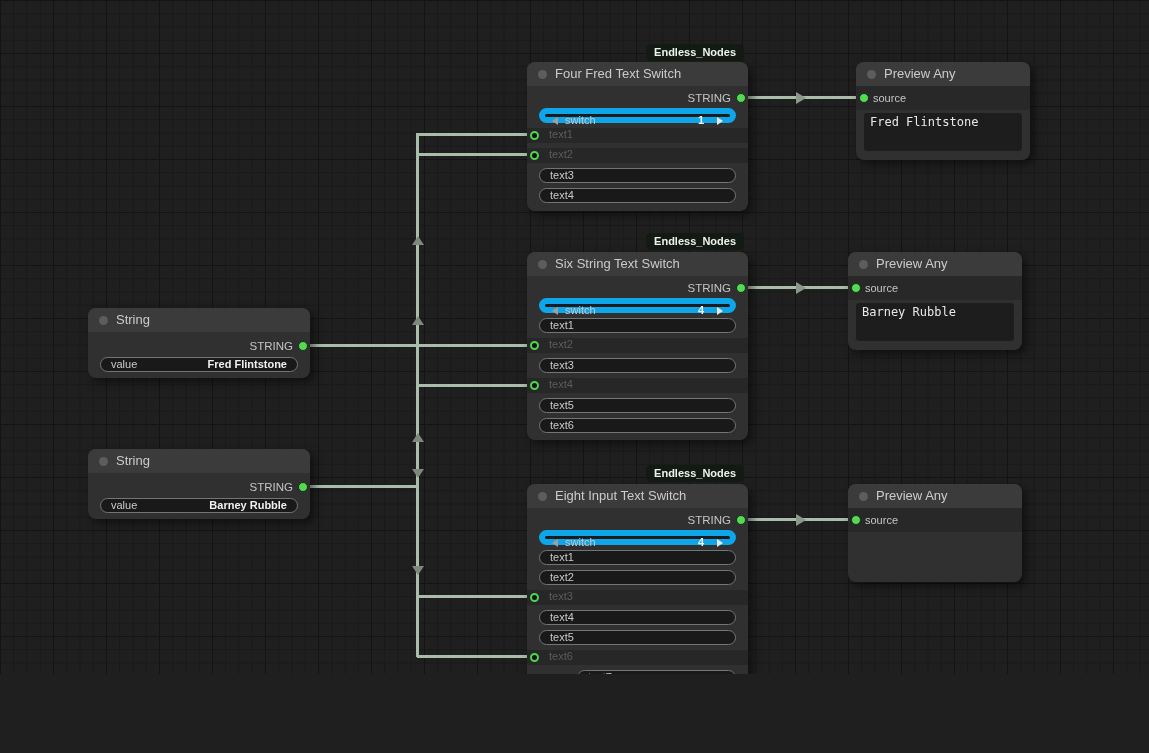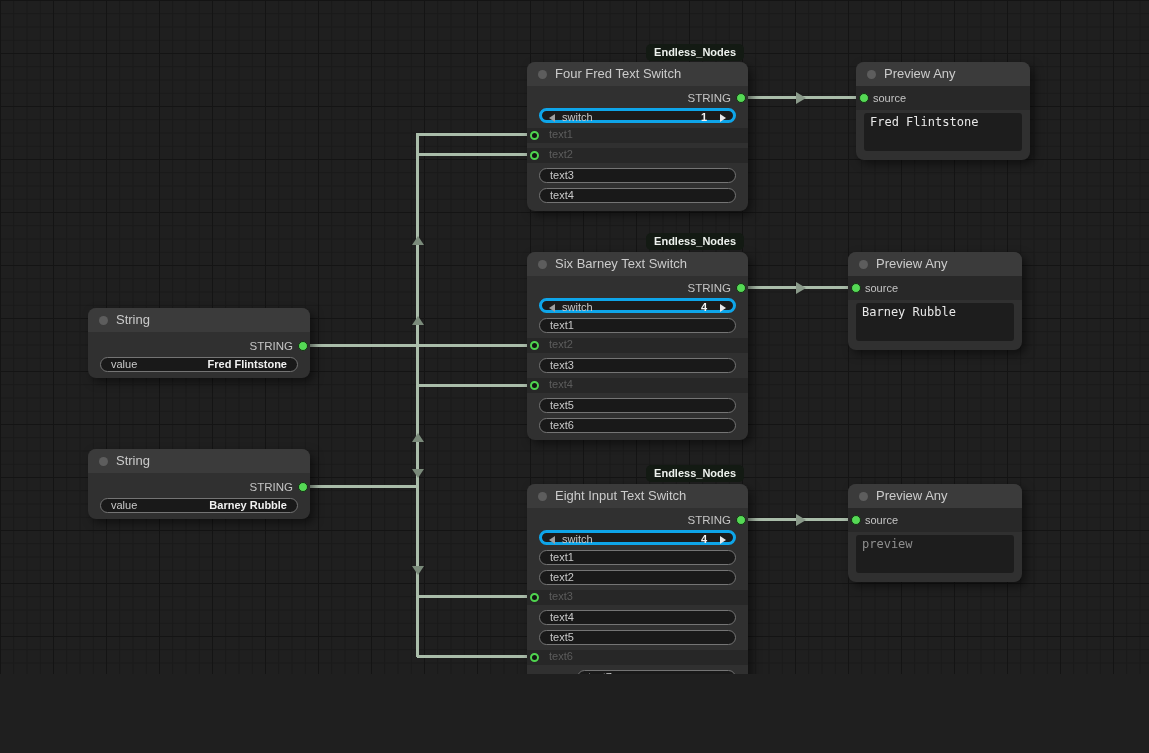--- a/index.html
+++ b/index.html
@@ -32,21 +32,21 @@
   .port{width:8px;height:8px;border-radius:50%;background:#55d955;border:1px solid #123312;box-sizing:content-box;}
   .out-port{position:absolute;right:2px;top:3px;}
   .row{position:absolute;left:0;right:0;height:15px;}
   .pill{position:absolute;left:12px;right:12px;top:0;height:15px;border:1px solid #747474;border-radius:8px;background:#191919;box-sizing:border-box;}
   .wlabel{position:absolute;left:10px;top:0;line-height:13px;font-size:11px;color:#c9c9c9;white-space:nowrap;text-align:right;}
   .wvalue{position:absolute;right:10px;top:0;line-height:13px;font-size:11px;font-weight:700;color:#f0f0f0;white-space:nowrap;}
   .row.muted{background:#272727;}
   .row.muted .pill{border:none;background:transparent;}
   .row.muted .wlabel{color:#5c5c5c;}
   .in-dot{position:absolute;left:3px;top:3px;width:5px;height:5px;border:2px solid #4fd44f;border-radius:50%;background:#141414;z-index:4;}
-  .combo{position:absolute;left:12px;right:12px;top:46px;height:15px;background:#1b1b1b;border:3px solid #0ea5e9;border-radius:8px;box-sizing:border-box;}
+  .combo{position:absolute;left:12px;right:12px;top:46px;height:15px;background:#1b1b1b;border:6px solid #0ea5e9;border-radius:8px;box-sizing:border-box;}
   .combo-label{position:absolute;left:20px;top:0;line-height:13px;font-size:11px;color:#c9c9c9;}
   .combo-value{position:absolute;right:26px;top:0;line-height:13px;font-size:11px;font-weight:600;color:#f2f2f2;}
   .tri{position:absolute;width:0;height:0;top:2.5px;}
   .tri-left{left:7px;border-top:4px solid transparent;border-bottom:4px solid transparent;border-right:6px solid #9f9f9f;}
   .tri-right{right:7px;border-top:4px solid transparent;border-bottom:4px solid transparent;border-left:6px solid #e8e8e8;}
   
   .band{position:absolute;top:24px;left:0;right:0;height:24px;background:#282828;}
   .band .port{position:absolute;left:3px;top:7px;}
   .band-label{position:absolute;left:17px;top:0;line-height:24px;font-size:11px;color:#c5c5c5;}
   .ta{position:absolute;top:51px;left:8px;right:8px;height:38px;background:#1d1d1d;border-radius:3px;font-family:"DejaVu Sans Mono",monospace;font-size:12px;color:#e8e8e8;padding:2px 6px;box-sizing:border-box;overflow:hidden;white-space:pre;}
@@ -153,21 +153,21 @@
     <div class="row" style="top:126px;">
       <div class="pill">
           <span class="wlabel">text4</span>
         </div>
     </div>
   </div>
 
   <div class="node" style="left:527px;top:252px;width:221px;height:188px;">
     <div class="title">
       <span class="title-dot"></span>
-      <span class="title-text">Six Barney Text Switch</span>
+      <span class="title-text">Six String Text Switch</span>
     </div>
     <div class="out-row" style="top:28px;">
       <span class="port-label">STRING</span>
       <span class="port out-port"></span>
     </div>
     <div class="combo">
       <span class="tri tri-left"></span>
       <span class="combo-label">switch</span>
       <span class="combo-value">4</span>
       <span class="tri tri-right"></span>
@@ -291,16 +291,15 @@
 
   <div class="node" style="left:848px;top:484px;width:174px;height:98px;">
     <div class="title">
       <span class="title-dot"></span>
       <span class="title-text">Preview Any</span>
     </div>
     <div class="band">
       <span class="port"></span>
       <span class="band-label">source</span>
     </div>
-    <div class="ta placeholder">preview</div>
   </div>
 
 </div>
 
 </body></html>

